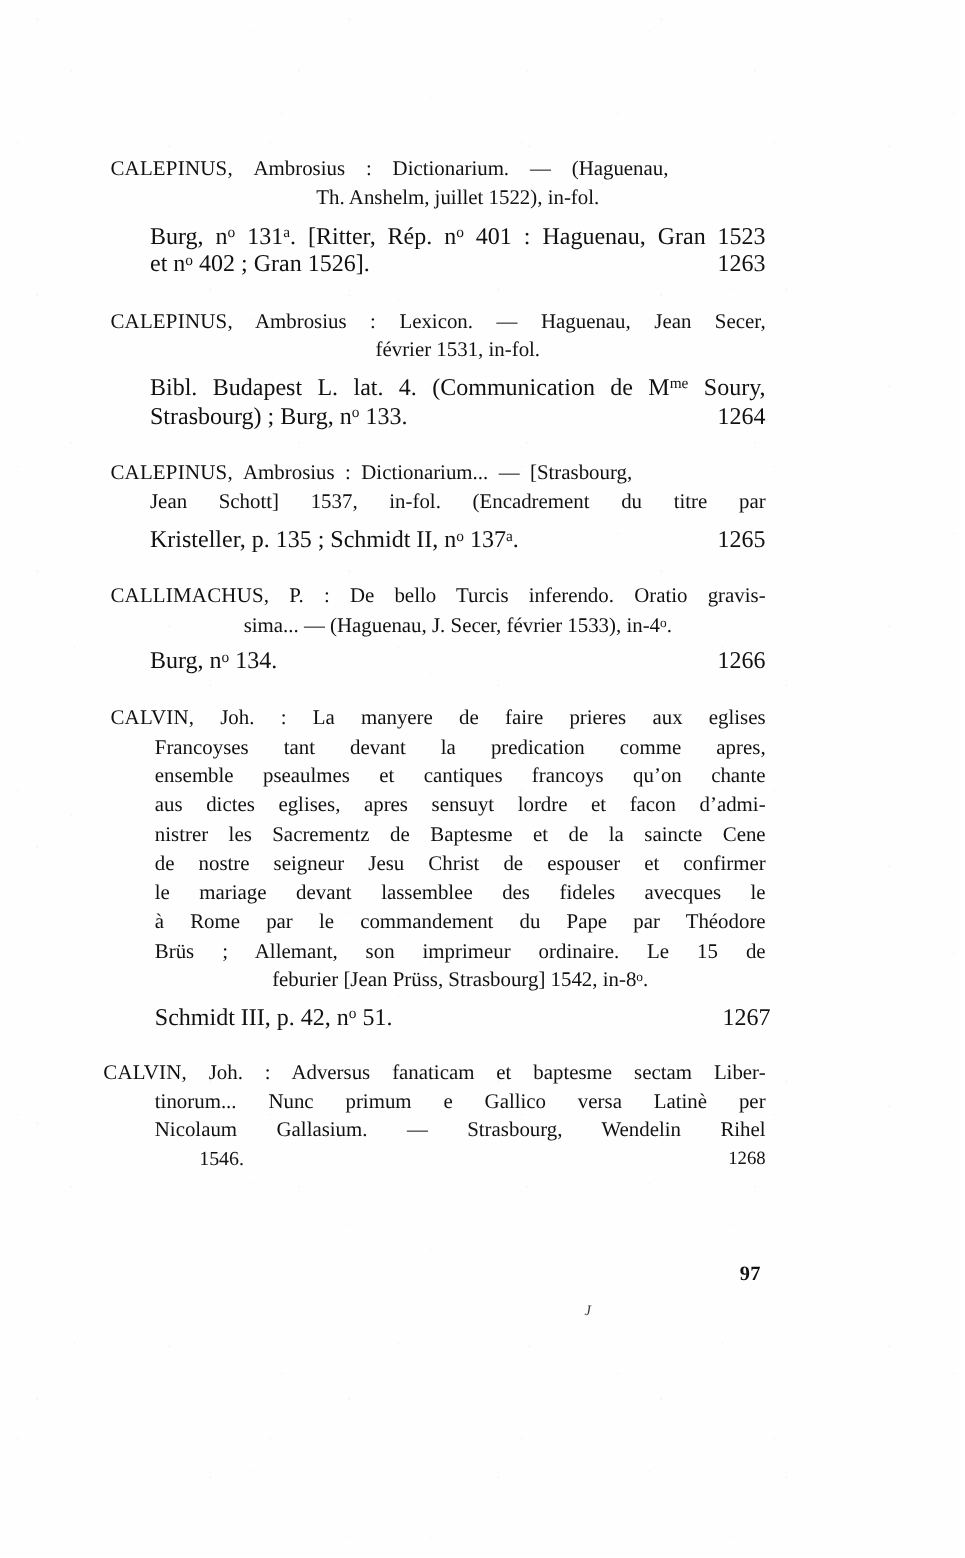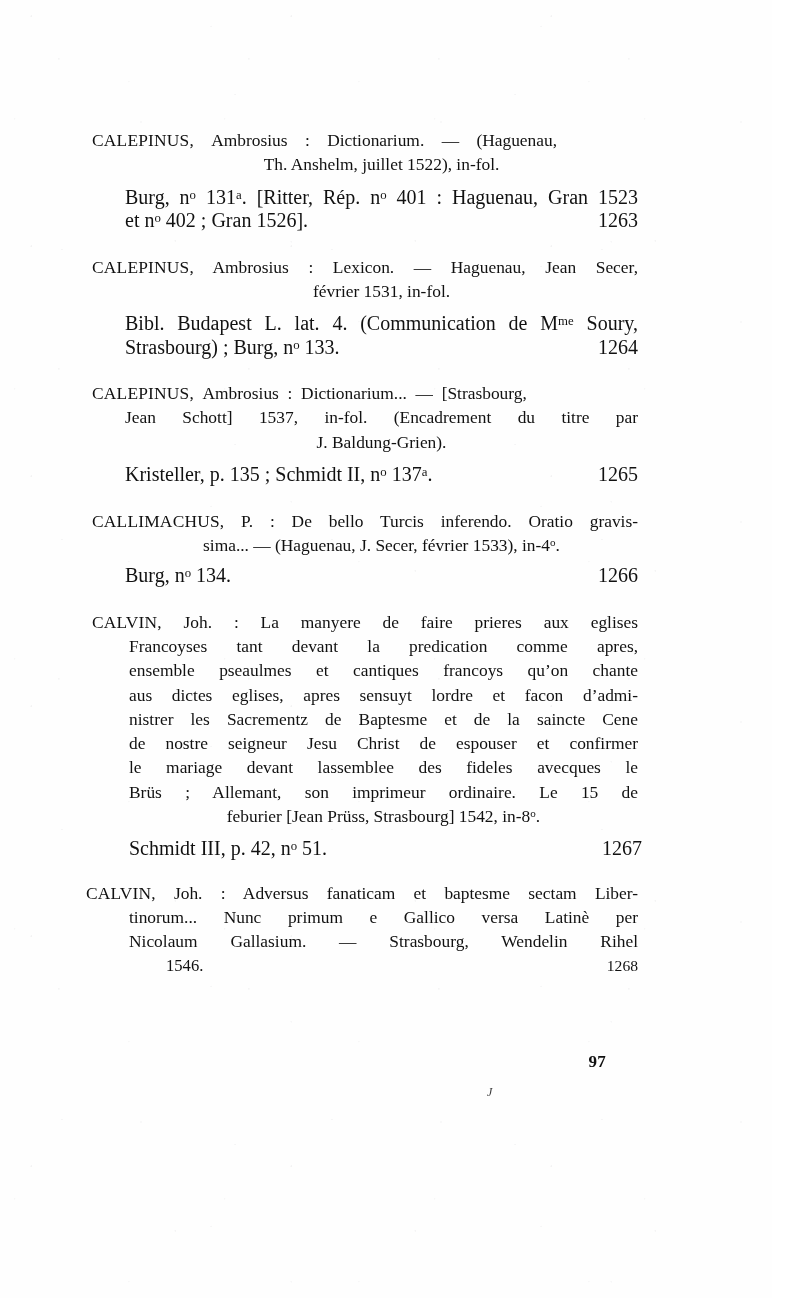--- a/index.html
+++ b/index.html
@@ -8,20 +8,21 @@
     background: #ffffff;
   }
   .page {
     position: relative;
     width: 772px;
     height: 1298px;
     background: #fefefe;
     overflow: hidden;
     font-family: "Liberation Serif", "DejaVu Serif", serif;
     color: #111111;
+    padding-left: 28px;
   }
   
   .speckle {
     position: absolute;
     inset: 0;
     pointer-events: none;
     opacity: 0.5;
     background-image:
       radial-gradient(circle at 12% 7%, rgba(120,120,130,0.18) 0.6px, transparent 1px),
       radial-gradient(circle at 31% 19%, rgba(120,120,130,0.14) 0.6px, transparent 1px),
@@ -148,21 +149,20 @@
         </div>
       </div>
     </div>
 
     <div class="gap-lg"></div>
 
     <div class="entry">
       <div class="record">
         <div class="justline"><span class="smallcaps"><span>C</span><span>ALEPINUS</span></span><span>, Ambrosius : Dictionarium... — [Strasbourg,</span></div>
         <div class="justline" style="padding-left:33px"><span>Jean Schott] 1537, in-fol. (Encadrement du titre par</span></div>
-        <div class="lastline" style="padding-left:33px"><span>J. Baldung-Grien).</span></div>
       </div>
       <div class="note">
         <div class="numline">
           <span class="txt"><span>Kristeller, p. 135 ; Schmidt II, n</span><sup>o</sup><span> 137</span><sup>a</sup><span>.</span></span>
           <span>1265</span>
         </div>
       </div>
     </div>
 
     <div class="gap-lg"></div>
@@ -184,20 +184,21 @@
 
     <div class="entry">
       <div class="record" style="padding-left:37px;text-indent:-37px">
         <div class="justline"><span class="smallcaps"><span>C</span><span>ALVIN</span></span><span>, Joh. : La manyere de faire prieres aux eglises</span></div>
         <div class="justline" style="padding-left:37px"><span>Francoyses tant devant la predication comme apres,</span></div>
         <div class="justline" style="padding-left:37px"><span>ensemble pseaulmes et cantiques francoys qu’on chante</span></div>
         <div class="justline" style="padding-left:37px"><span>aus dictes eglises, apres sensuyt lordre et facon d’admi-</span></div>
         <div class="justline" style="padding-left:37px"><span>nistrer les Sacrementz de Baptesme et de la saincte Cene</span></div>
         <div class="justline" style="padding-left:37px"><span>de nostre seigneur Jesu Christ de espouser et confirmer</span></div>
         <div class="justline" style="padding-left:37px"><span>le mariage devant lassemblee des fideles avecques le</span></div>
+        <div class="justline" style="padding-left:37px"><span>à Rome par le commandement du Pape par Théodore</span></div>
         <div class="justline" style="padding-left:37px"><span>Brüs ; Allemant, son imprimeur ordinaire. Le 15 de</span></div>
         <div class="lastline" style="padding-left:37px"><span>feburier [Jean Prüss, Strasbourg] 1542, in-8</span><sup>o</sup><span>.</span></div>
       </div>
       <div class="note" style="margin-left:37px">
         <div class="numline">
           <span class="txt"><span>Schmidt III, p. 42, n</span><sup>o</sup><span> 51.</span></span>
           <span>1267</span>
         </div>
       </div>
     </div>

